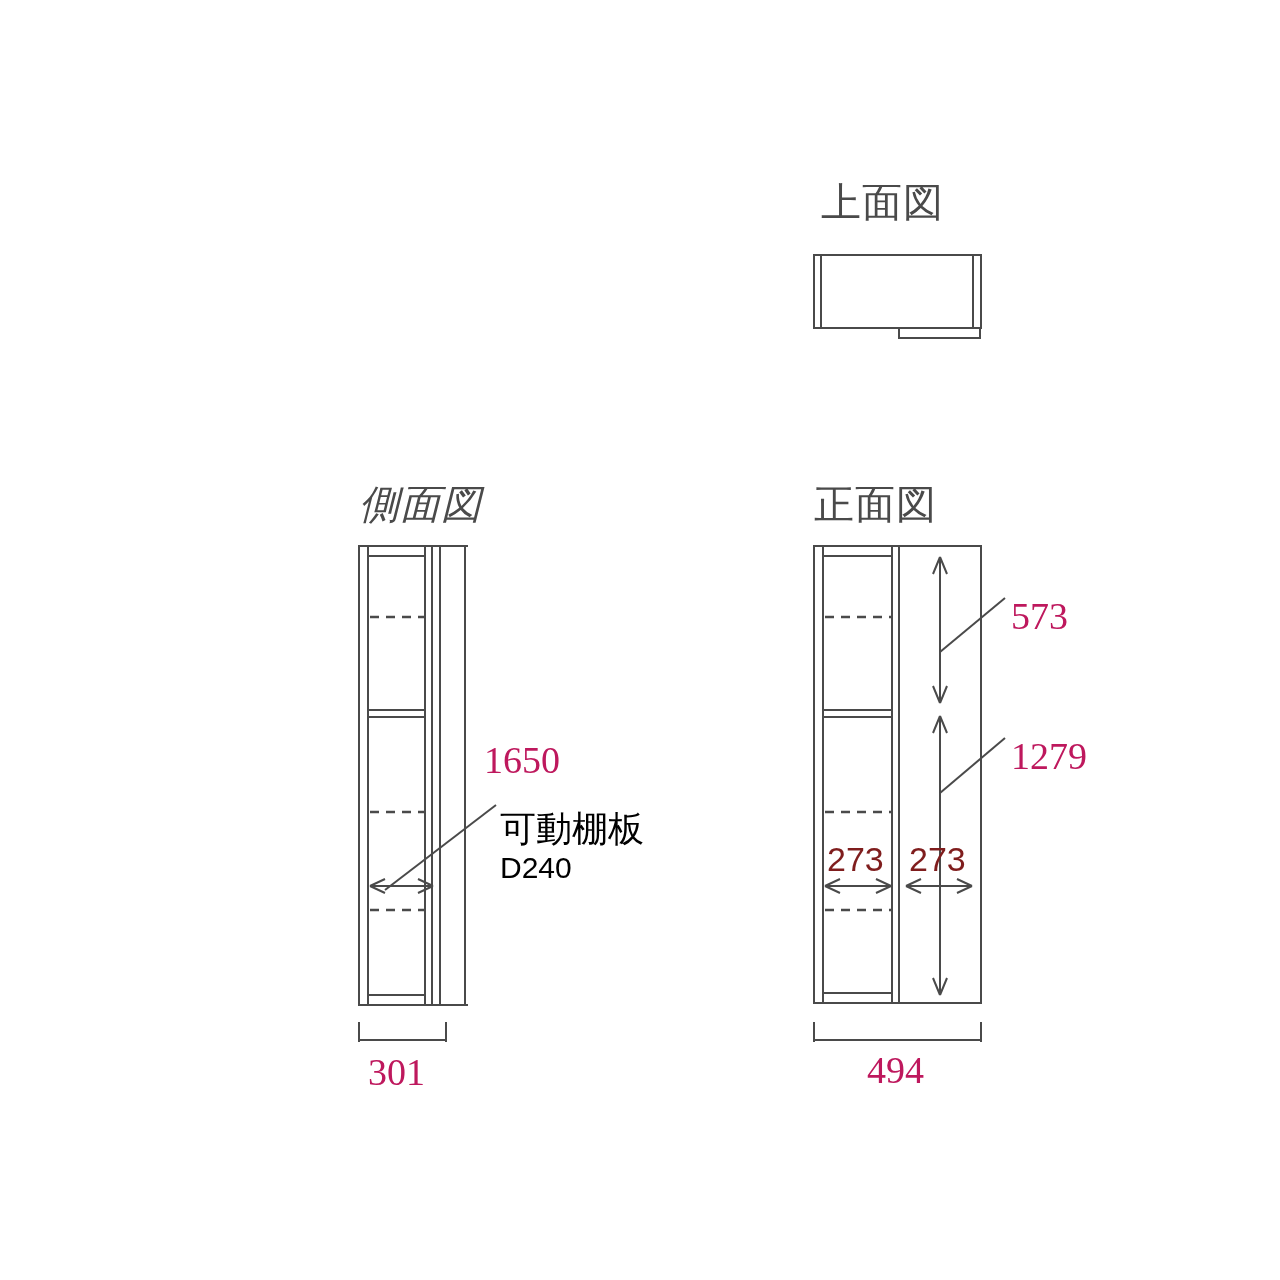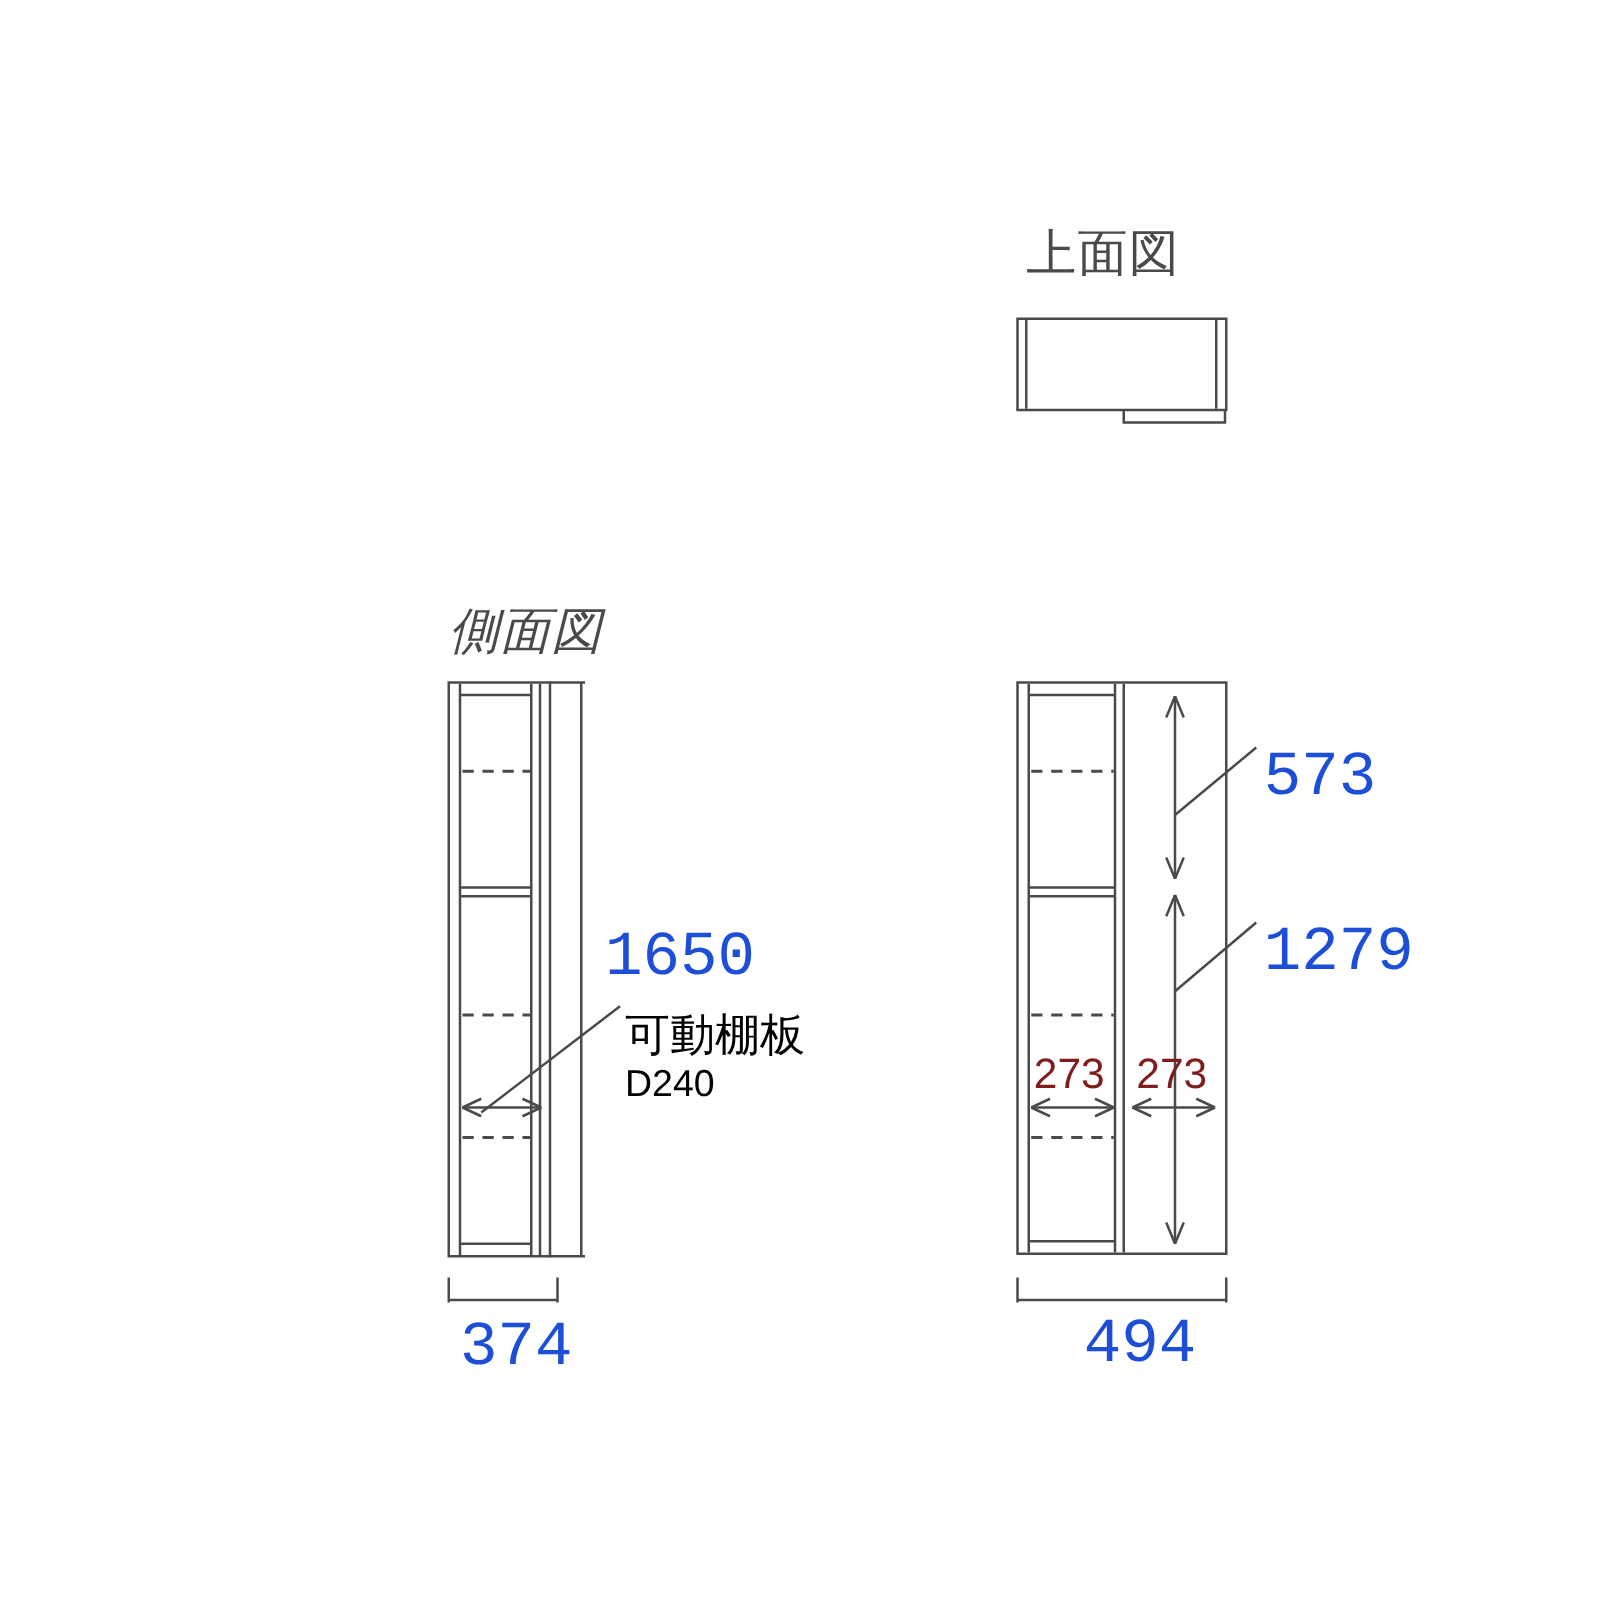--- a/index.html
+++ b/index.html
@@ -31,24 +31,24 @@
   .view-title {
     position: absolute;
     font-size: 40px;
     color: #4a4a4a;
     letter-spacing: 1px;
     white-space: nowrap;
     font-family: "DejaVu Sans", "Liberation Sans", sans-serif;
   }
   .dim-label {
     position: absolute;
-    font-size: 50px;
-    color: #1d4ed8;
-    white-space: nowrap;
-    font-family: Liberation Mono, monospace;
+    font-size: 38px;
+    color: #be185d;
+    white-space: nowrap;
+    font-family: Liberation Serif, serif;
   }
   .note-label {
     position: absolute;
     font-size: 36px;
     color: #000000;
     line-height: 1.18;
     white-space: nowrap;
     font-family: "DejaVu Sans", "Liberation Sans", sans-serif;
   }
   .note-label .line2 {
@@ -189,24 +189,25 @@
         <line x1="766" y1="1040" x2="933" y2="1040"></line>
       </g>
 
     </g>
   </svg>
 
   <div class="view-title" style="left:773px; top:175px;">上面図</div>
 
   <div class="view-title" style="left:311px; top:477px;font-style:italic;">側面図</div>
 
+  <div class="view-title" style="left:766px; top:477px;">正面図</div>
 
   <div class="dim-label" style="left:436px; top:738px;text-align:center;">1650</div>
 
-  <div class="dim-label" style="left:320px; top:1050px;">374</div>
+  <div class="dim-label" style="left:320px; top:1050px;">301</div>
 
   <div class="note-label" style="left:452px; top:808px;">
     <span>可動棚板</span>
     <span class="line2">D240</span>
   </div>
 
   <div class="dim-label" style="left:963px; top:594px;">573</div>
 
   <div class="dim-label" style="left:963px; top:734px;">1279</div>
 

